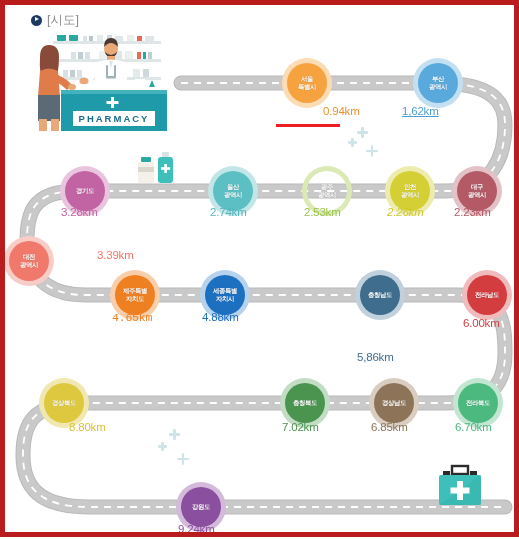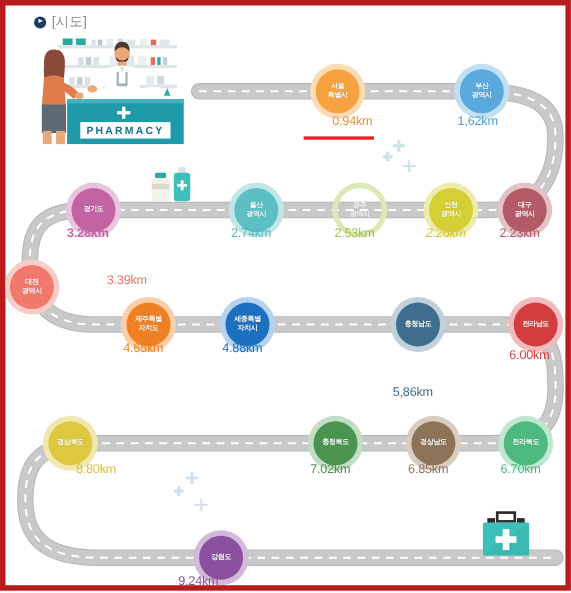--- a/index.html
+++ b/index.html
@@ -228,33 +228,33 @@
     <rect x="6" y="11" width="42" height="30" rx="2" fill="#3ebfb9"></rect>
     <path d="M6 41 L48 11 L48 41 Z" fill="#35b1ab" opacity=".45"></path>
     <rect x="24" y="17" width="6" height="19" fill="#ffffff"></rect>
     <rect x="17.5" y="23.5" width="19" height="6" fill="#ffffff"></rect>
   </svg>
 
   <div class="node" style="left: 282px; top: 58px; background: rgb(245, 162, 63); box-shadow: rgb(251, 220, 180) 0px 0px 0px 5px;">
       <span class="ln">서울</span>
       <span class="ln">특별시</span>
     </div>
-  <div class="value" style="left: 265px; top: 100px; color: rgb(232, 146, 46); padding-left: 32px;">0.94km</div>
+  <div class="value" style="left: 286px; top: 100px; color: rgb(232, 146, 46); padding-left: 32px;">0.94km</div>
   <div id="seoul-underline" style="left: 271px; top: 119px; width: 64px; background: rgb(238, 28, 37);"></div>
 
   <div class="node" style="left: 413px; top: 58px; background: rgb(90, 169, 221); box-shadow: rgb(195, 224, 242) 0px 0px 0px 5px;">
       <span class="ln">부산</span>
       <span class="ln">광역시</span>
     </div>
-  <div class="value" style="left: 411px; top: 100px; color: rgb(79, 159, 214);">1,62km</div>
+  <div class="value" style="left: 397px; top: 100px; color: rgb(79, 159, 214); text-decoration: underline;">1,62km</div>
 
   <div class="node" style="left: 60px; top: 166px; background: rgb(194, 100, 164); box-shadow: rgb(233, 196, 222) 0px 0px 0px 5px;">
       <span class="ln">경기도</span>
     </div>
-  <div class="value" style="left: 56px; top: 201px; color: rgb(194, 100, 164); font-weight: bold;">3.28km</div>
+  <div class="value" style="left: 56px; top: 201px; color: rgb(194, 100, 164);">3.28km</div>
 
   <div class="node" style="left: 208px; top: 166px; background: rgb(91, 191, 196); box-shadow: rgb(194, 230, 232) 0px 0px 0px 5px;">
       <span class="ln">울산</span>
       <span class="ln">광역시</span>
     </div>
   <div class="value" style="left: 205px; top: 201px; color: rgb(86, 182, 187);">2.74km</div>
 
   <div class="node" style="left: 302px; top: 166px; box-shadow: rgb(219, 233, 181) 0px 0px 0px 5px;">
       <span class="ln">광주</span>
       <span class="ln">광역시</span>
@@ -276,21 +276,21 @@
   <div class="node" style="left: 4px; top: 236px; background: rgb(240, 121, 108); box-shadow: rgb(249, 205, 199) 0px 0px 0px 5px;">
       <span class="ln">대전</span>
       <span class="ln">광역시</span>
     </div>
   <div class="value" style="left: 48px; top: 244px; color: rgb(239, 117, 104); padding-left: 44px;">3.39km</div>
 
   <div class="node" style="left: 110px; top: 270px; background: rgb(239, 128, 34); box-shadow: rgb(249, 206, 170) 0px 0px 0px 5px;">
       <span class="ln">제주특별</span>
       <span class="ln">자치도</span>
     </div>
-  <div class="value" style="left: 107px; top: 306px; color: rgb(238, 127, 33);">4.65km</div>
+  <div class="value" style="left: 107px; top: 306px; color: rgb(238, 127, 33); font-family: Liberation Mono, monospace;">4.65km</div>
 
   <div class="node" style="left: 200px; top: 270px; background: rgb(29, 111, 192); box-shadow: rgb(182, 210, 236) 0px 0px 0px 5px;">
       <span class="ln">세종특별</span>
       <span class="ln">자치시</span>
     </div>
   <div class="value" style="left: 197px; top: 306px; color: rgb(29, 111, 192);">4.88km</div>
 
   <div class="node" style="left: 355px; top: 270px; background: rgb(63, 109, 142); box-shadow: rgb(192, 208, 220) 0px 0px 0px 5px;">
       <span class="ln">충청남도</span>
     </div>
@@ -317,15 +317,15 @@
   <div class="value" style="left: 366px; top: 416px; color: rgb(141, 116, 89);">6.85km</div>
 
   <div class="node" style="left: 453px; top: 378px; background: rgb(76, 185, 126); box-shadow: rgb(195, 230, 210) 0px 0px 0px 5px;">
       <span class="ln">전라북도</span>
     </div>
   <div class="value" style="left: 450px; top: 416px; color: rgb(76, 185, 126);">6.70km</div>
 
   <div class="node" style="left: 176px; top: 482px; background: rgb(138, 79, 158); box-shadow: rgb(211, 186, 218) 0px 0px 0px 5px;">
       <span class="ln">강원도</span>
     </div>
-  <div class="value" style="left: 157px; top: 518px; color: rgb(138, 79, 158); text-align: right;">9.24km</div>
+  <div class="value" style="left: 173px; top: 518px; color: rgb(138, 79, 158); text-align: right;">9.24km</div>
 
 </div>
 
 </body></html>

